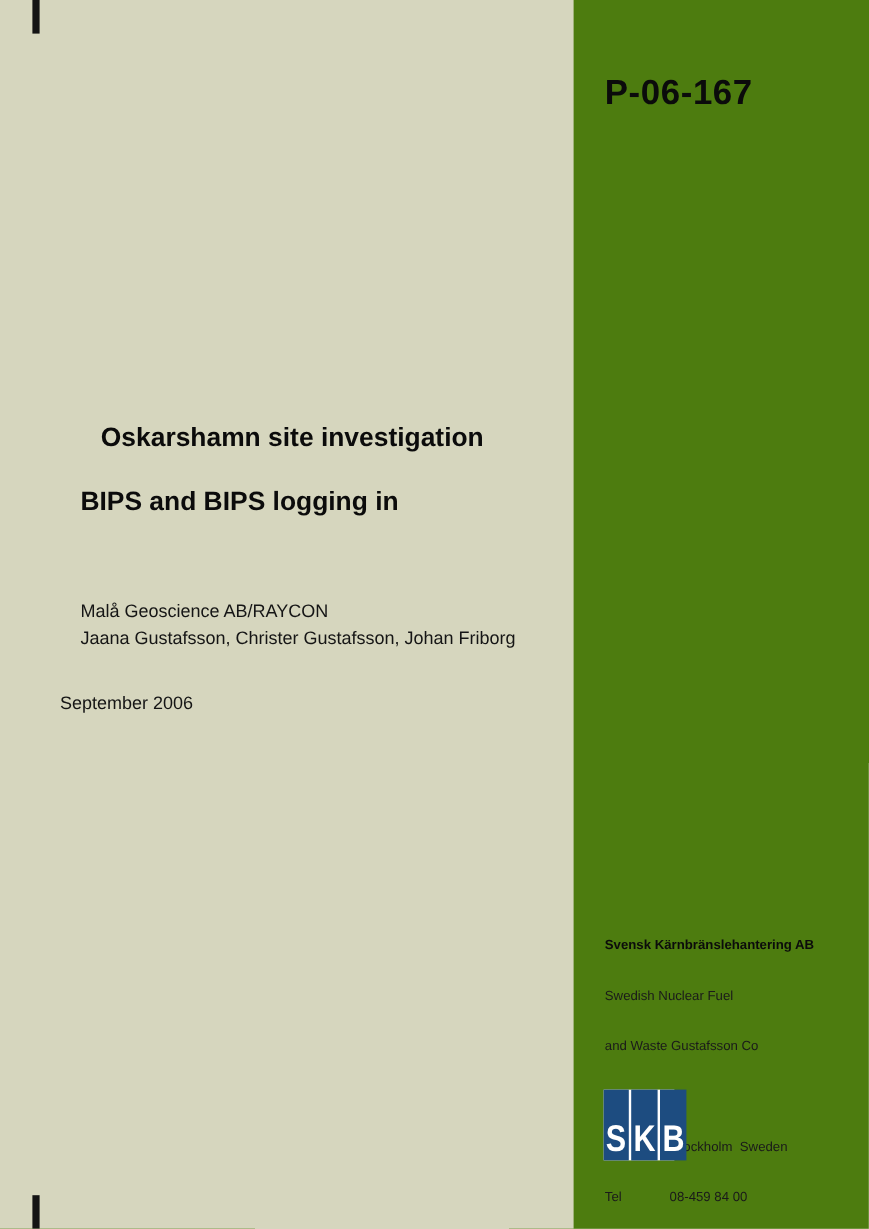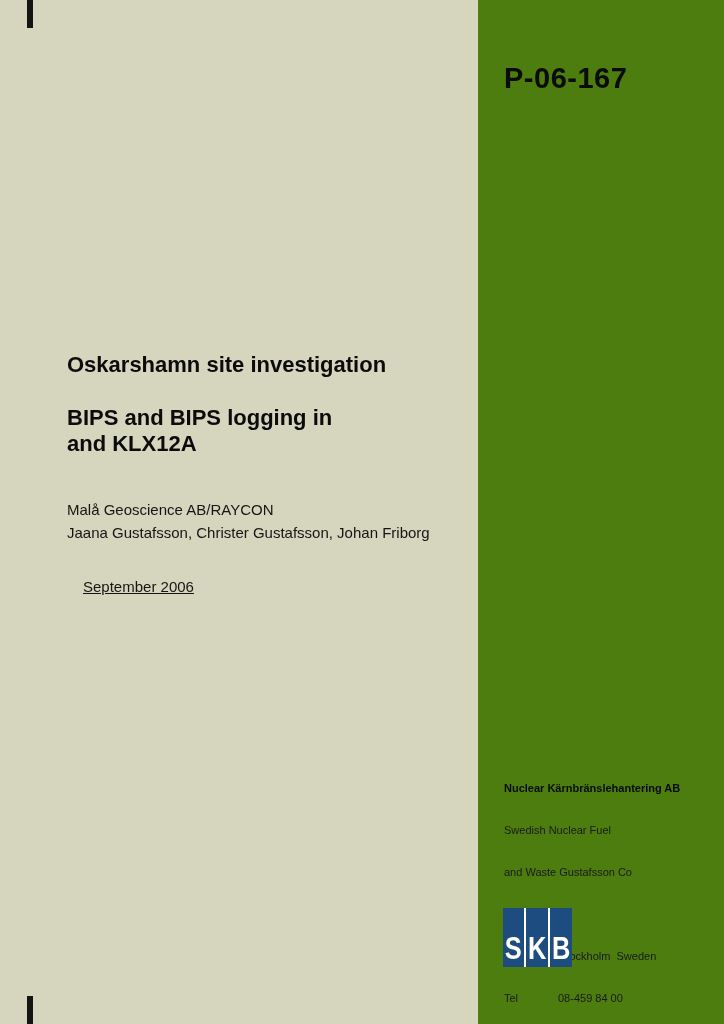--- a/index.html
+++ b/index.html
@@ -38,21 +38,21 @@
     top: 62px;
     font-size: 29px;
     font-weight: bold;
     letter-spacing: 0.5px;
     color: #0b0b0b;
     white-space: nowrap;
   }
 
   .series-title {
     position: absolute;
-    left: 67px;
+    left: 84px;
     top: 337px;
     font-size: 22px;
     font-weight: bold;
     line-height: 26px;
     color: #0b0b0b;
     white-space: nowrap;
   }
   .report-title {
     position: absolute;
     left: 67px;
@@ -71,26 +71,25 @@
     top: 499px;
     font-size: 15px;
     line-height: 22.5px;
     color: #151515;
     white-space: nowrap;
   }
   .authors .line { display: block; }
 
   .pub-date {
     position: absolute;
-    left: 83px;
+    left: 50px;
     top: 578px;
     font-size: 15px;
     color: #151515;
     white-space: nowrap;
-    text-decoration: underline;
   }
 
   .publisher {
     position: absolute;
     left: 504px;
     top: 753px;
     font-size: 11px;
     line-height: 14px;
     color: #1a1a1a;
     white-space: pre;
@@ -141,32 +140,31 @@
 
   <div class="fold-mark top"></div>
   <div class="fold-mark bottom"></div>
 
   <div class="report-number">P-06-167</div>
 
   <h1 class="series-title">Oskarshamn site investigation</h1>
 
   <h2 class="report-title">
     <span class="line">BIPS and BIPS logging in</span>
-    <span class="line">and KLX12A</span>
   </h2>
 
   <div class="authors">
     <span class="line">Malå Geoscience AB/RAYCON</span>
     <span class="line">Jaana Gustafsson, Christer Gustafsson, Johan Friborg</span>
   </div>
 
   <div class="pub-date">September 2006</div>
 
   <div class="publisher">
-    <div class="name">Nuclear Kärnbränslehantering AB</div>
+    <div class="name">Svensk Kärnbränslehantering AB</div>
     <span class="addr-line">Swedish Nuclear Fuel</span>
     <span class="addr-line">and Waste Gustafsson Co</span>
     <span class="addr-line">Box 5864</span>
     <span class="addr-line">SE-102 40 Stockholm  Sweden</span>
     <div class="contact-row">
       <span class="contact-label">Tel</span>
       <span class="contact-value">08-459 84 00</span>
     </div>
     
     

